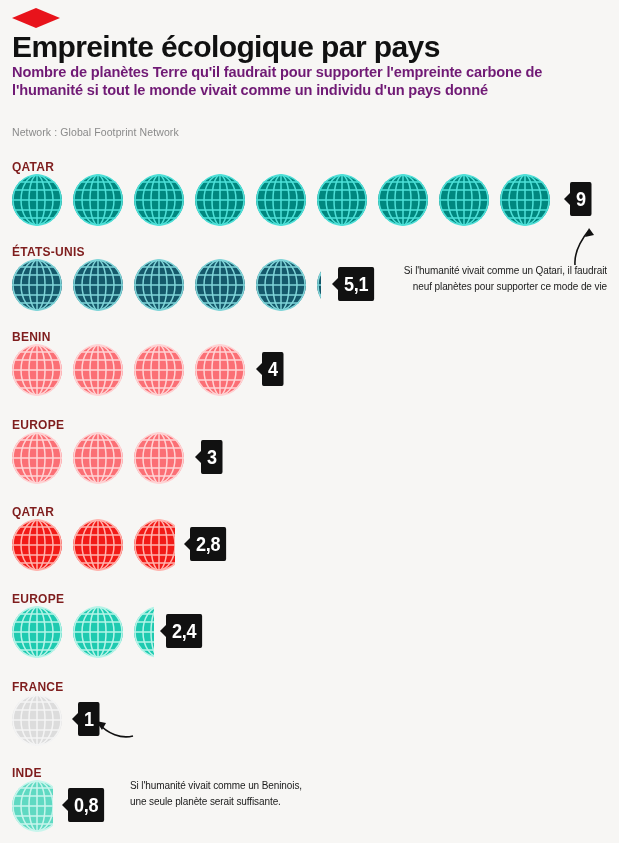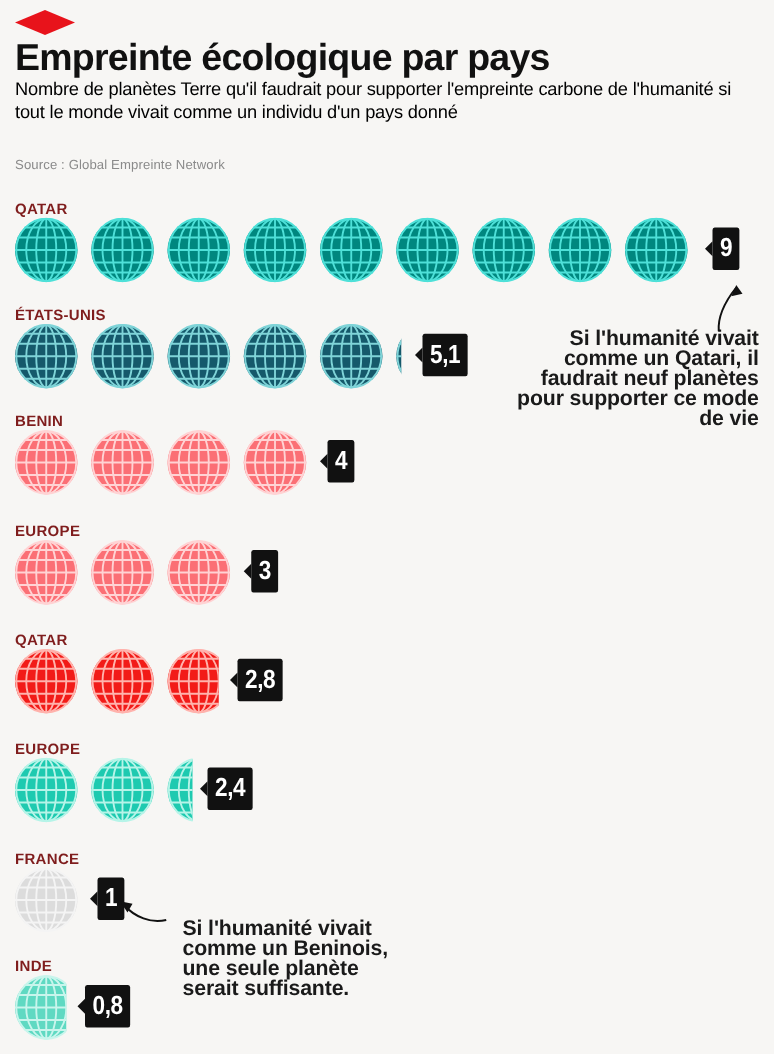--- a/index.html
+++ b/index.html
@@ -17,22 +17,22 @@
     width: 48px; height: 20px; background: #e8131b;
     clip-path: polygon(50% 0%, 100% 50%, 50% 100%, 0% 50%);
   }
   .title {
     position: absolute; left: 12px; top: 30px;
     font-size: 30px; font-weight: bold; letter-spacing: -0.6px;
     color: #111; white-space: nowrap;
   }
   .subtitle {
     position: absolute; left: 12px; top: 64px; width: 580px;
-    font-size: 14.6px; font-weight: 400; line-height: 17.5px;
-    color: #000000; letter-spacing: -0.15px;
+    font-size: 14.6px; font-weight: 700; line-height: 17.5px;
+    color: #701a75; letter-spacing: -0.15px;
   }
   .source {
     position: absolute; left: 12px; top: 126px;
     font-size: 10.5px; color: #8a8a8a; letter-spacing: 0.1px;
   }
 
   
   .row { position: absolute; left: 0; width: 619px; }
   .row-label {
     position: absolute; left: 12px; top: 0;
@@ -58,37 +58,37 @@
   }
   .badge::before {
     content: ""; position: absolute; left: -7px; top: 50%;
     margin-top: -6px; width: 0; height: 0;
     border-top: 6px solid transparent; border-bottom: 6px solid transparent;
     border-right: 7px solid #111;
   }
 
   
   .annot {
-    position: absolute; font-size: 17px; line-height: 16px;
-    color: #1a1a1a; letter-spacing: -0.1px; font-weight: bold;
+    position: absolute; font-size: 10px; line-height: 16px;
+    color: #1a1a1a; letter-spacing: -0.1px;
   }
   .annot-top { right: 12px; top: 263px; text-align: right; width: 210px; }
-  .annot-bottom { left: 130px; top: 735px; text-align: left; width: 190px; margin-left: 16px; }
+  .annot-bottom { left: 130px; top: 778px; text-align: left; width: 190px; }
   .arrow-svg { position: absolute; }
 </style>
 </head>
 <body>
 
 <div id="page">
 
   <div class="logo-diamond"></div>
 
   <div class="title">Empreinte écologique par pays</div>
   <div class="subtitle">Nombre de planètes Terre qu'il faudrait pour supporter l'empreinte carbone de l'humanité si tout le monde vivait comme un individu d'un pays donné</div>
-  <div class="source">Source : Global Empreinte Network</div>
+  <div class="source">Network : Global Footprint Network</div>
 
   <div id="rows-container">
       <div class="row" style="top: 160px;">
         <div class="row-label">QATAR</div>
         <div class="globes">
           <div class="globe-slot" style="left: 0px; width: 52px;">
             <div class="globe">
               <svg viewBox="0 0 52 52" xmlns="http://www.w3.org/2000/svg">
                 <circle cx="26" cy="26" r="25" fill="#00877f"></circle>
                 <g stroke="#4ee0d8" stroke-width="1.5" fill="none">

